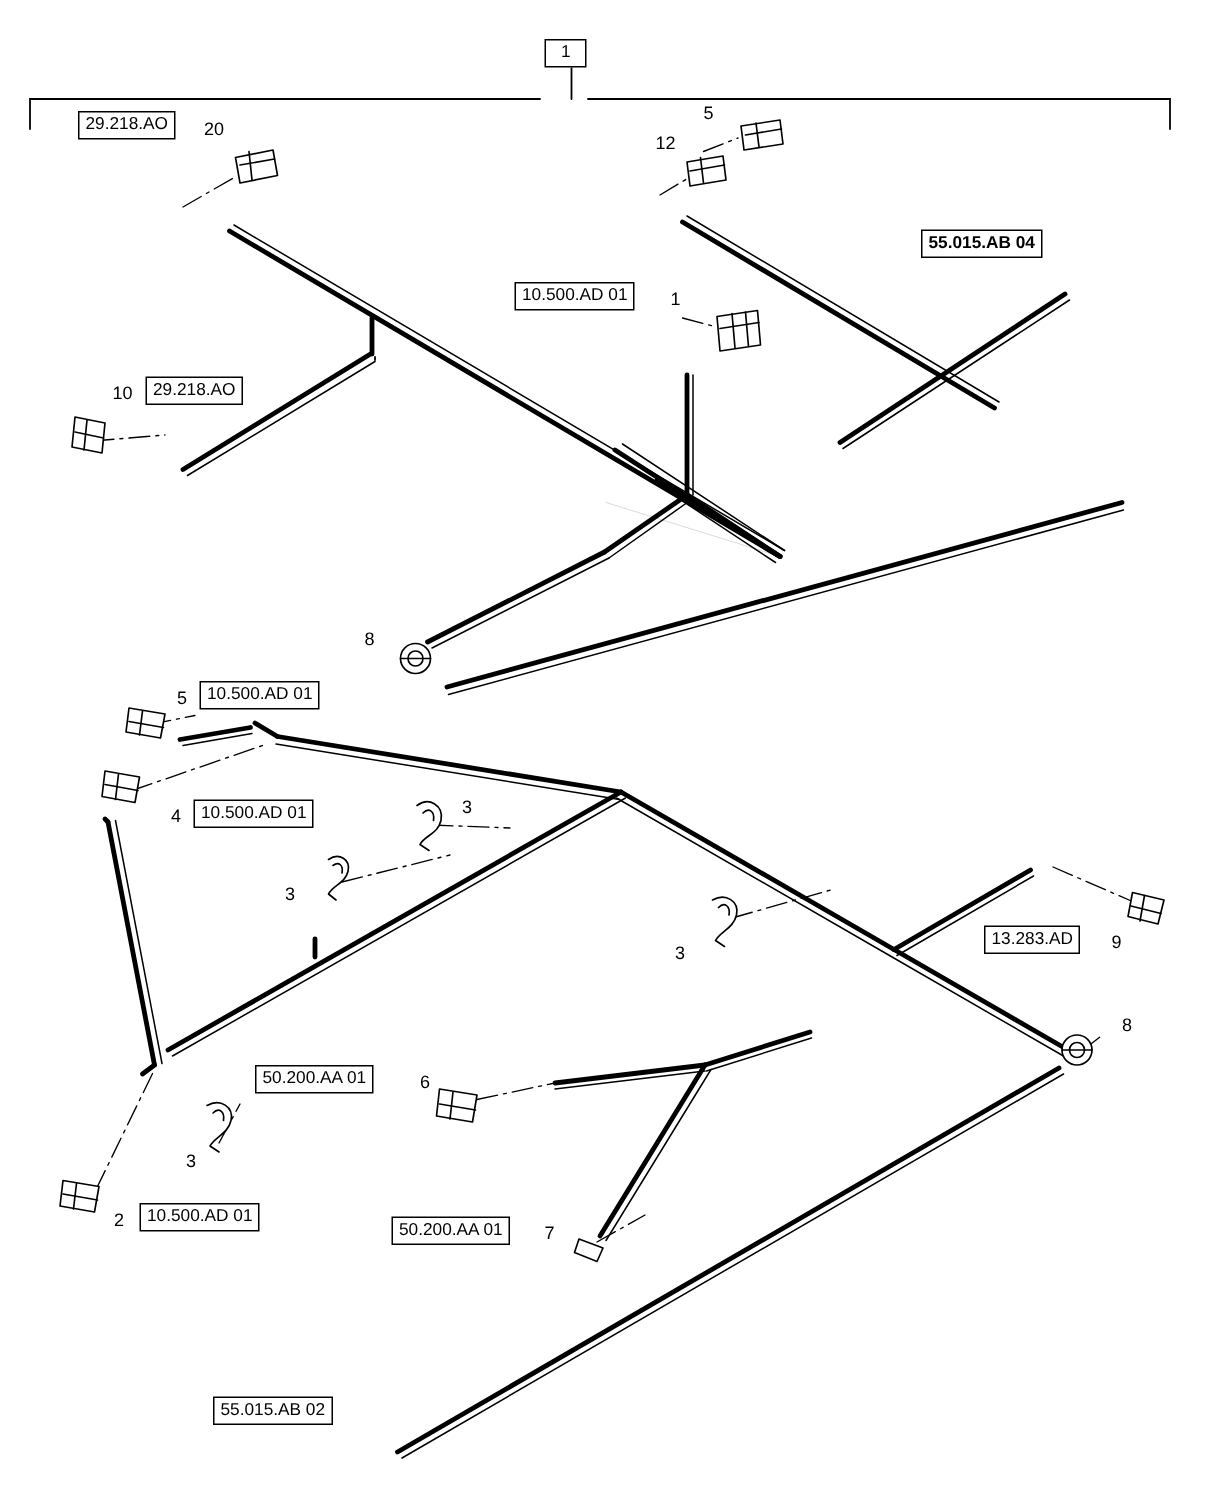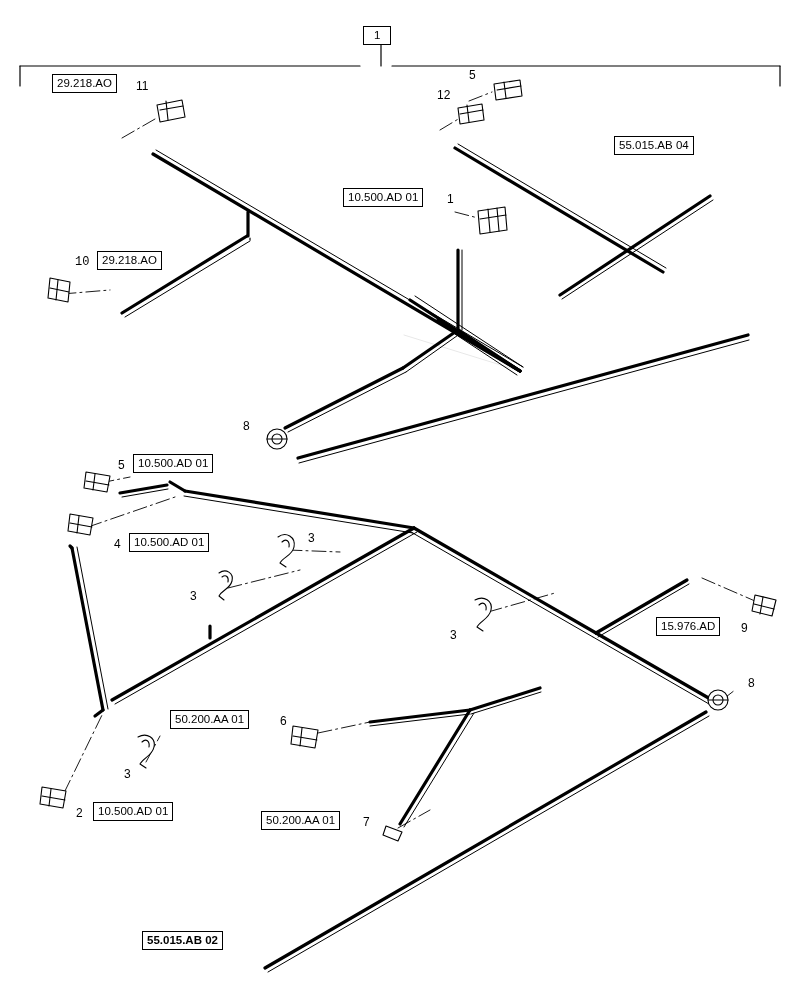--- a/index.html
+++ b/index.html
@@ -219,37 +219,37 @@
         <path d="M479 605 C483 601 487 604 486 610"></path>
         <path d="M138 737 C147 732 156 738 154 747 C152 756 143 758 140 764 L146 768"></path>
         <path d="M142 742 C146 738 150 741 149 747"></path>
       </g>
 
     </g>
   </svg>
 
   <div class="label" style="left:52px; top:74px;">29.218.AO</div>
   <div class="label" style="left:97px; top:251px;">29.218.AO</div>
-  <div class="label" style="left:614px; top:136px;">55.015.AB 04</div>
+  <div class="label" style="left:614px; top:153px;font-weight:bold;">55.015.AB 04</div>
   <div class="label" style="left:343px; top:188px;">10.500.AD 01</div>
   <div class="label" style="left:133px; top:454px;">10.500.AD 01</div>
   <div class="label" style="left:129px; top:533px;">10.500.AD 01</div>
-  <div class="label" style="left:656px; top:617px;">15.976.AD</div>
+  <div class="label" style="left:656px; top:617px;">13.283.AD</div>
   <div class="label" style="left:170px; top:710px;">50.200.AA 01</div>
   <div class="label" style="left:93px; top:802px;">10.500.AD 01</div>
   <div class="label" style="left:261px; top:811px;">50.200.AA 01</div>
-  <div class="label" style="left:142px; top:931px;font-weight:bold;">55.015.AB 02</div>
+  <div class="label" style="left:142px; top:931px;">55.015.AB 02</div>
 
   <div class="label" style="left:363px; top:26px; padding:1px 10px;">1</div>
 
-  <div class="callout" style="left:136px; top:79px;">11</div>
+  <div class="callout" style="left:136px; top:79px;">20</div>
   <div class="callout" style="left:469px; top:68px;">5</div>
   <div class="callout" style="left:437px; top:88px;">12</div>
   <div class="callout" style="left:447px; top:192px;">1</div>
-  <div class="callout" style="left:75px; top:255px;font-family:Liberation Mono, monospace;">10</div>
+  <div class="callout" style="left:75px; top:255px;">10</div>
   <div class="callout" style="left:243px; top:419px;">8</div>
   <div class="callout" style="left:118px; top:458px;">5</div>
   <div class="callout" style="left:308px; top:531px;">3</div>
   <div class="callout" style="left:114px; top:537px;">4</div>
   <div class="callout" style="left:190px; top:589px;">3</div>
   <div class="callout" style="left:450px; top:628px;">3</div>
   <div class="callout" style="left:741px; top:621px;">9</div>
   <div class="callout" style="left:748px; top:676px;">8</div>
   <div class="callout" style="left:280px; top:714px;">6</div>
   <div class="callout" style="left:124px; top:767px;">3</div>

